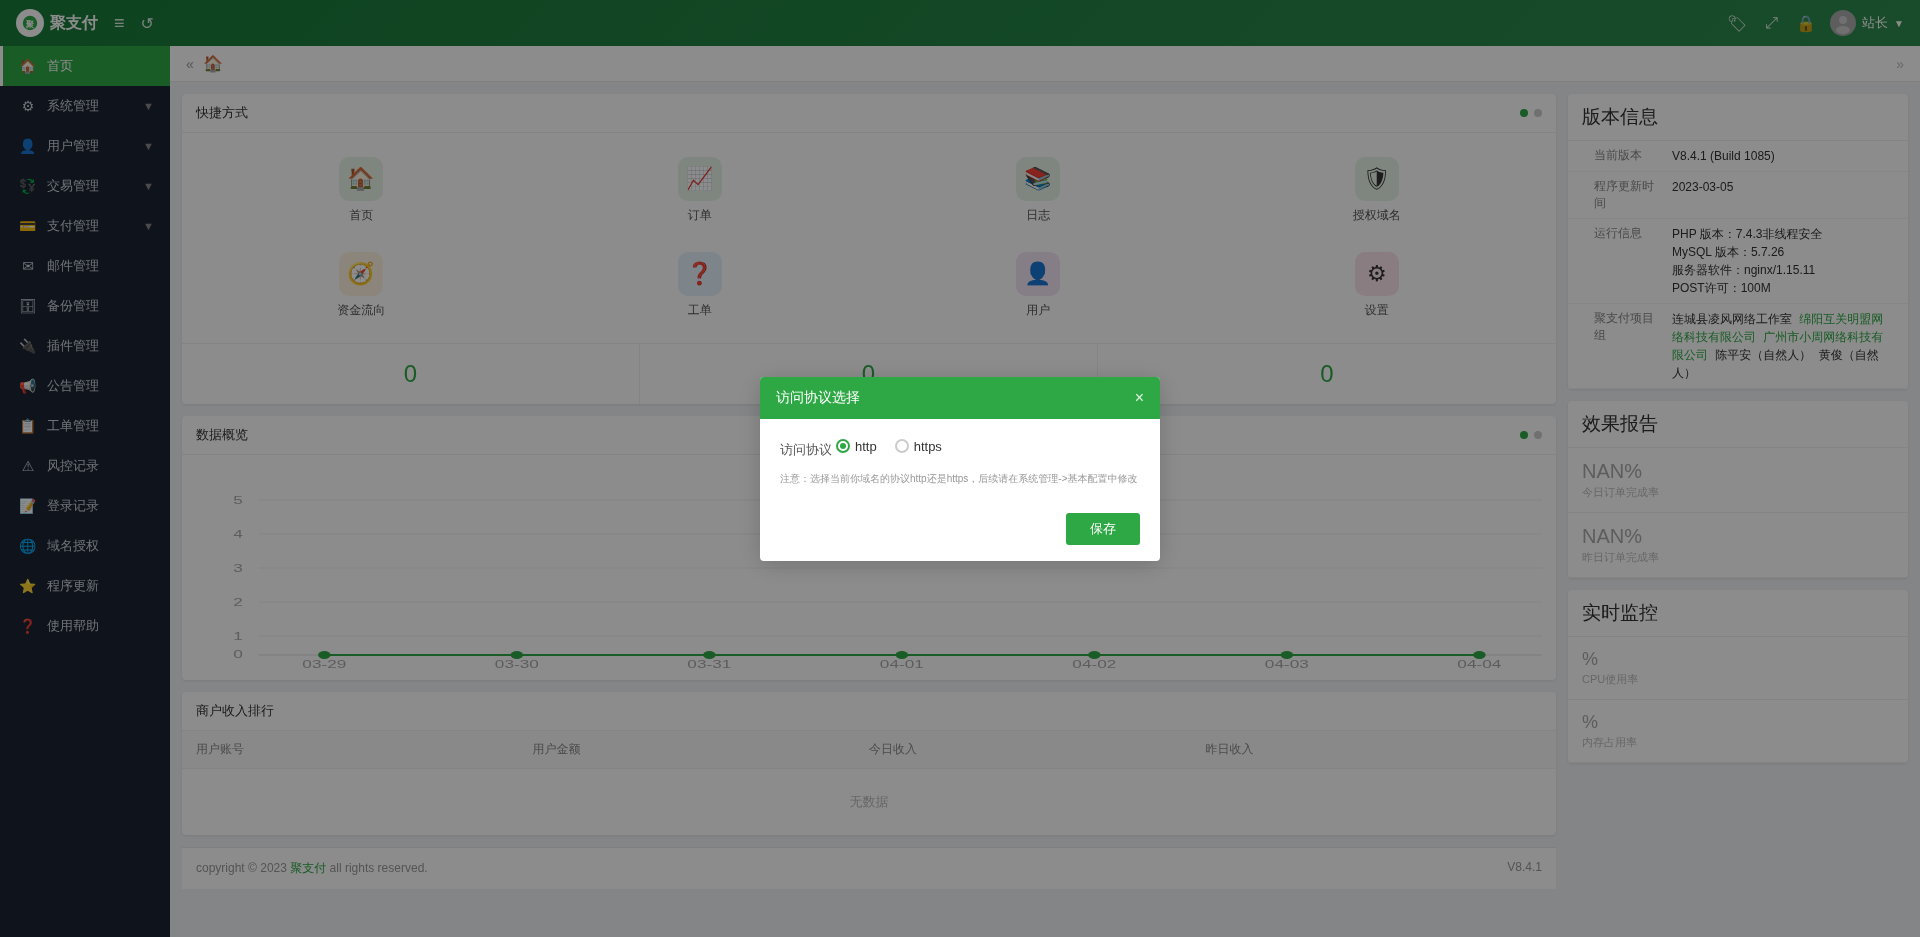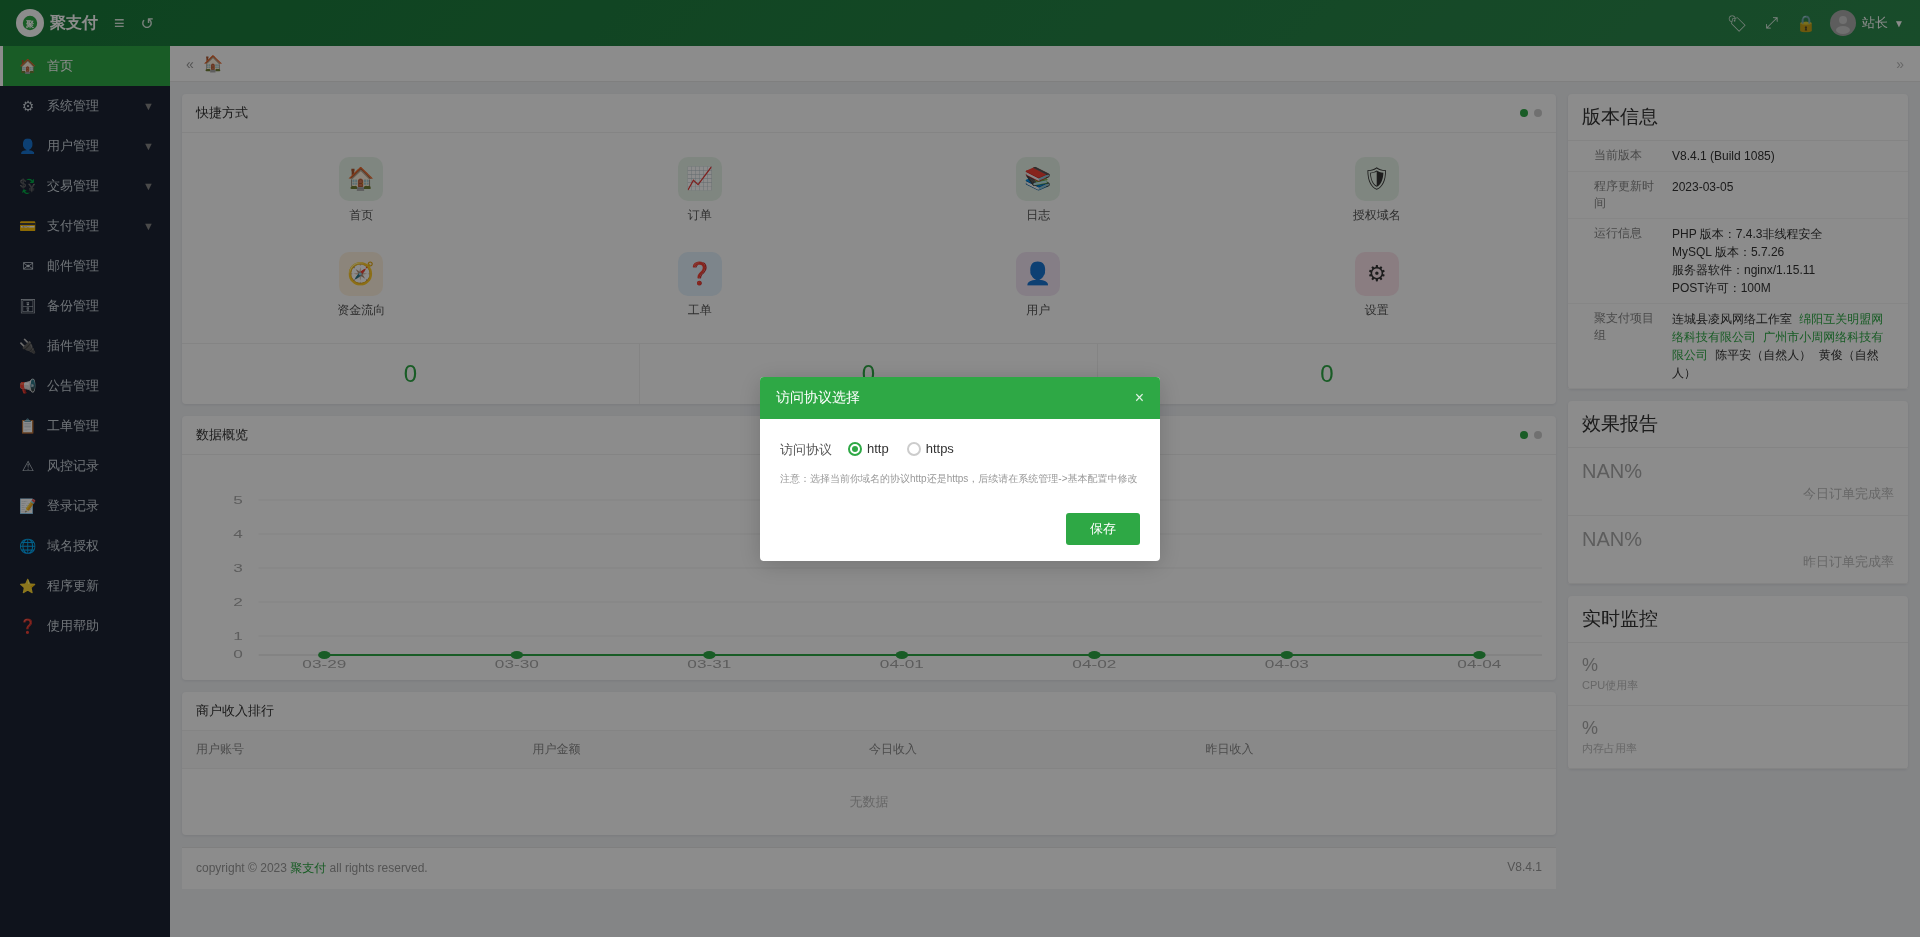--- a/index.html
+++ b/index.html
@@ -185,21 +185,21 @@
     .info-row .info-key { color: #888; width: 70px; flex-shrink: 0; margin-left: 12px; }
     .info-row .info-val { color: #333; flex: 1; line-height: 1.5; }
     .info-row .info-val a { color: #2ea845; cursor: pointer; }
 
     
     .effect-row {
       padding: 12px 14px;
       border-bottom: 1px solid #f0f0f0;
     }
     .effect-row .effect-value { font-size: 20px; color: #aaa; margin-bottom: 2px; }
-    .effect-row .effect-label { font-size: 13px; color: #bbb; text-align: right; }
+    .effect-row .effect-label { font-size: 11px; color: #bbb; text-align: left; }
 
     
     .monitor-row {
       padding: 12px 14px;
       border-bottom: 1px solid #f0f0f0;
     }
     .monitor-row .monitor-value { font-size: 18px; color: #aaa; margin-bottom: 2px; }
     .monitor-row .monitor-label { font-size: 11px; color: #bbb; }
 
     
@@ -241,22 +241,21 @@
     }
     .modal-close {
       cursor: pointer;
       font-size: 16px;
       line-height: 1;
       opacity: 0.85;
     }
     .modal-body { padding: 20px 20px 16px; }
     .modal-row {
       display: flex;
-      align-items: center;
-      gap: 12px;
+      align-items: flex-start;
       margin-bottom: 12px;
     }
     .modal-label { color: #555; font-size: 13px; width: 56px; flex-shrink: 0; padding-top: 2px; }
     .modal-options { display: flex; gap: 18px; align-items: center; }
     .radio-option { display: flex; align-items: center; gap: 5px; cursor: pointer; font-size: 13px; color: #333; }
     .radio-circle {
       width: 14px; height: 14px;
       border-radius: 50%;
       border: 2px solid #ccc;
       display: flex; align-items: center; justify-content: center;

